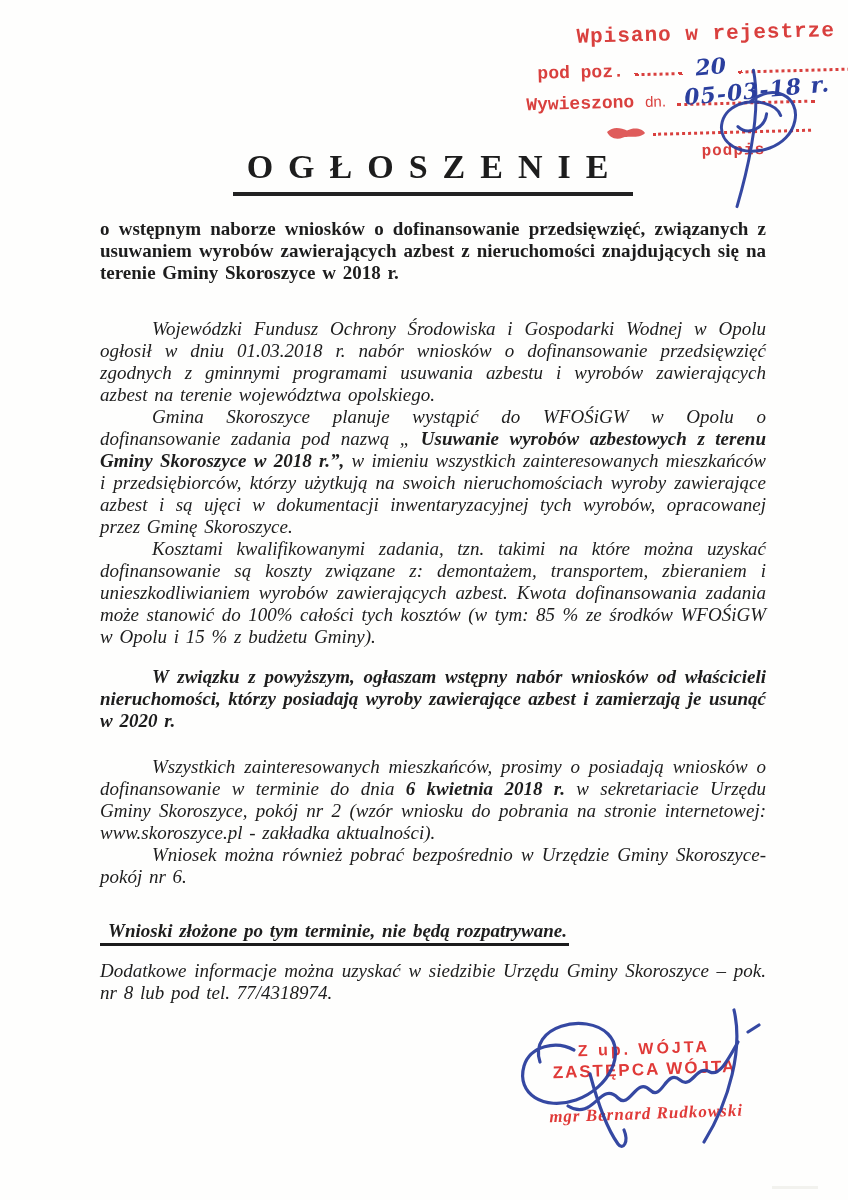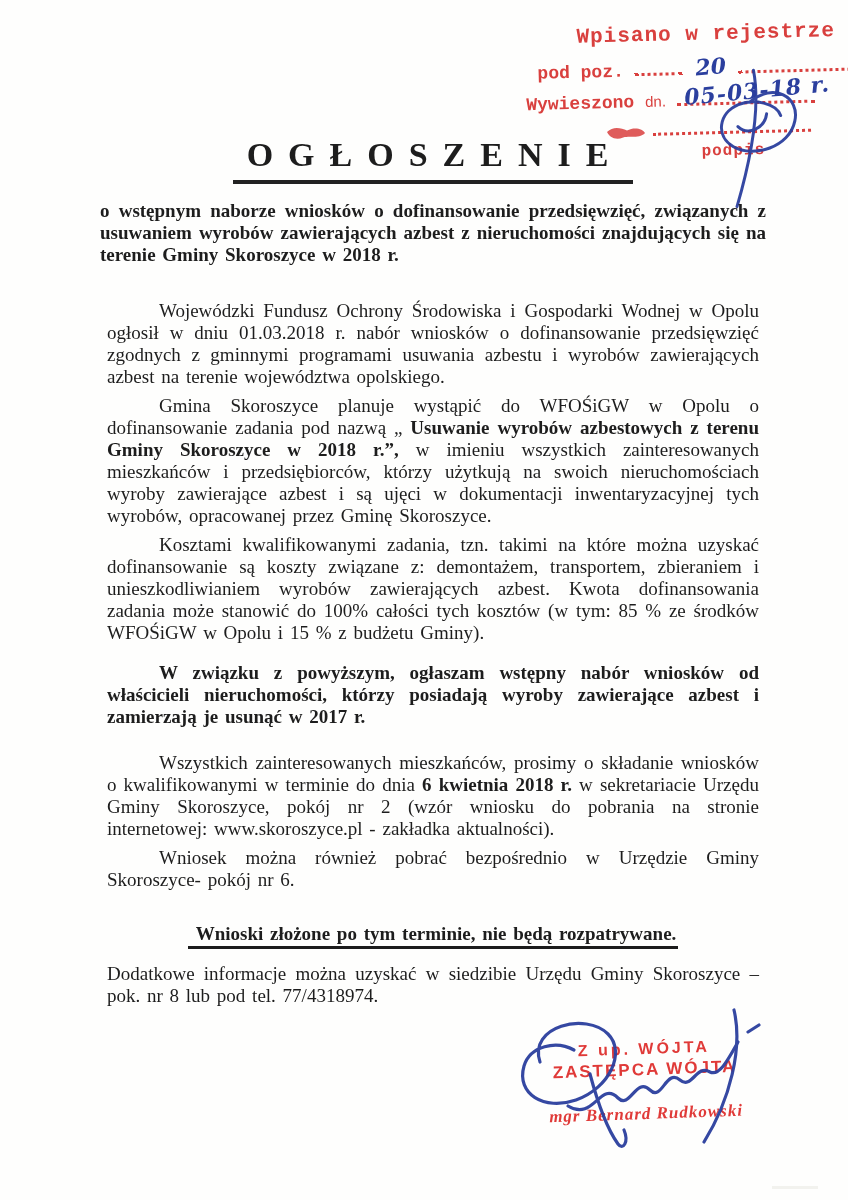--- a/index.html
+++ b/index.html
@@ -3,39 +3,39 @@
 <meta charset="utf-8">
 <style>
   html,body{margin:0;padding:0;}
   body{
     width:848px;height:1200px;position:relative;overflow:hidden;
     background:#fefefd;
     font-family:"Liberation Serif", serif;
     color:#1d1d1d;
   }
   
-  .content{position:absolute;left:100px;top:136px;width:666px;}
+  .content{position:absolute;left:100px;top:148px;width:666px;}
   .title{
     width:max-content;margin:0 auto;padding:0 10px 7px 14px;
     font-size:34px;font-weight:bold;letter-spacing:15px;
     border-bottom:4px solid #222;line-height:1.1;
     white-space:nowrap;
   }
   .subtitle{
-    margin-top:16px;font-weight:bold;font-size:19px;line-height:22px;
+    margin-top:22px;font-weight:bold;font-size:19px;line-height:22px;
     text-align:justify;word-spacing:2px;
   }
   .body-paras{margin-top:34px;}
-  .para{margin:7px;font-size:19px;line-height:22px;text-align:justify;word-spacing:2px;}
+  .para{margin:0;font-size:19px;line-height:22px;text-align:justify;word-spacing:2px;font-style:italic;}
   .para.indent{text-indent:52px;}
   .para.bold{font-weight:bold;}
   .para.gap-small{margin-top:18px;}
   .para.gap-medium{margin-top:24px;}
   .para.gap-large{margin-top:32px;}
-  .para.underline{text-align:center;}
+  .para.underline{text-align:left;}
   .para.underline span, .para.underline b{
     border-bottom:3px solid #1c1c1c;padding:0 2px 2px 8px;
   }
   
   .stamp-top{
     position:absolute;top:24px;left:524px;width:320px;
     transform:rotate(-1.5deg);
     font-family:"Liberation Mono", monospace;font-weight:bold;
     line-height:1;
   }
@@ -111,22 +111,22 @@
   </svg>
 </div>
 
 <div class="content">
   <h1 class="title">OGŁOSZENIE</h1>
   <div class="subtitle">o wstępnym naborze wniosków o dofinansowanie przedsięwzięć, związanych z usuwaniem wyrobów zawierających azbest z nieruchomości znajdujących się na terenie Gminy Skoroszyce w 2018 r.</div>
   <div class="body-paras">
       <p class="para indent"><span>Wojewódzki Fundusz Ochrony Środowiska i Gospodarki Wodnej w Opolu ogłosił w dniu 01.03.2018 r. nabór wniosków o dofinansowanie przedsięwzięć zgodnych z gminnymi programami usuwania azbestu i wyrobów zawierających azbest na terenie województwa opolskiego.</span></p>
       <p class="para indent"><span>Gmina Skoroszyce planuje wystąpić do WFOŚiGW w Opolu o dofinansowanie zadania pod nazwą „ </span><b>Usuwanie wyrobów azbestowych z terenu Gminy Skoroszyce w 2018 r.”,</b><span> w imieniu wszystkich zainteresowanych mieszkańców i przedsiębiorców, którzy użytkują na swoich nieruchomościach wyroby zawierające azbest i są ujęci w dokumentacji inwentaryzacyjnej tych wyrobów, opracowanej przez Gminę Skoroszyce.</span></p>
       <p class="para indent"><span>Kosztami kwalifikowanymi zadania, tzn. takimi na które można uzyskać dofinansowanie są koszty związane z: demontażem, transportem, zbieraniem i unieszkodliwianiem wyrobów zawierających azbest. Kwota dofinansowania zadania może stanowić do 100% całości tych kosztów (w tym: 85 % ze środków WFOŚiGW w Opolu i 15 % z budżetu Gminy).</span></p>
-      <p class="para indent bold gap-small"><span>W związku z powyższym, ogłaszam wstępny nabór wniosków od właścicieli nieruchomości, którzy posiadają wyroby zawierające azbest i zamierzają je usunąć w 2017 r.</span></p>
-      <p class="para indent gap-medium"><span>Wszystkich zainteresowanych mieszkańców, prosimy o składanie wniosków o kwalifikowanymi w terminie do dnia </span><b>6 kwietnia 2018 r.</b><span> w sekretariacie Urzędu Gminy Skoroszyce, pokój nr 2 (wzór wniosku do pobrania na stronie internetowej: www.skoroszyce.pl - zakładka aktualności).</span></p>
+      <p class="para indent bold gap-small"><span>W związku z powyższym, ogłaszam wstępny nabór wniosków od właścicieli nieruchomości, którzy posiadają wyroby zawierające azbest i zamierzają je usunąć w 2020 r.</span></p>
+      <p class="para indent gap-medium"><span>Wszystkich zainteresowanych mieszkańców, prosimy o posiadają wniosków o dofinansowanie w terminie do dnia </span><b>6 kwietnia 2018 r.</b><span> w sekretariacie Urzędu Gminy Skoroszyce, pokój nr 2 (wzór wniosku do pobrania na stronie internetowej: www.skoroszyce.pl - zakładka aktualności).</span></p>
       <p class="para indent"><span>Wniosek można również pobrać bezpośrednio w Urzędzie Gminy Skoroszyce- pokój nr 6.</span></p>
       <p class="para bold underline gap-large"><b>Wnioski złożone po tym terminie, nie będą rozpatrywane.</b></p>
       <p class="para gap-small"><span>Dodatkowe informacje można uzyskać w siedzibie Urzędu Gminy Skoroszyce – pok. nr 8 lub pod tel. 77/4318974.</span></p>
     </div>
 </div>
 
 <div class="sig-stamp" style="color:#e03a38;">
   <div class="sig-line1">Z up. WÓJTA</div>
   <div class="sig-line2">ZASTĘPCA WÓJTA</div>
   <div class="sig-name">mgr Bernard Rudkowski</div>

